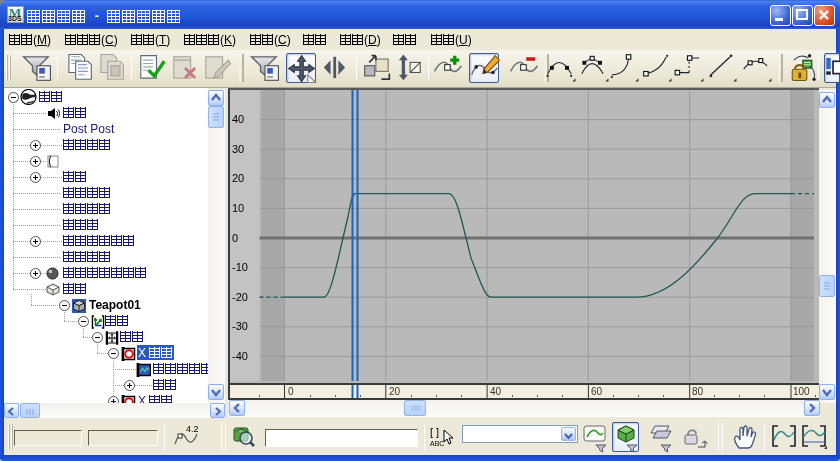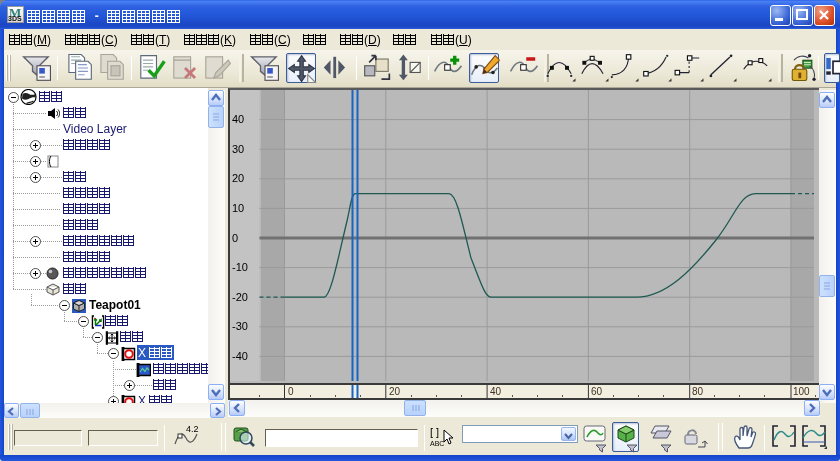--- a/index.html
+++ b/index.html
@@ -291,21 +291,21 @@
       </div>
       <div class="trow" style="left:0;top:17px;width:204px">
         <span style="position:absolute;left:42px;top:1px"><svg width="14" height="13" style="vertical-align:-2px">
             <polygon points="2,4 5,4 9,1 9,12 5,9 2,9" fill="#000"></polygon>
             <path d="M10.5 4 C12 5.5 12 7.5 10.5 9" stroke="#000" fill="none"></path>
             <path d="M12 2.5 C14.2 5 14.2 8 12 10.5" stroke="#000" fill="none"></path>
           </svg></span>
         <span style="position:absolute;left:59px"><span class="g"></span><span class="g"></span></span>
       </div>
       <div class="trow" style="left:0;top:33px;width:204px">
-        <span style="position:absolute;left:59px">Video Layer</span>
+        <span style="position:absolute;left:59px">Post Post</span>
       </div>
       <div class="trow" style="left:0;top:49px;width:204px">
         <div class="eb" style="left:26px;top:3px">
           <i></i>
           <b></b>
         </div>
         <span style="position:absolute;left:59px"><span class="g"></span><span class="g"></span><span class="g"></span><span class="g"></span></span>
       </div>
       <div class="trow" style="left:0;top:65px;width:204px">
         <div class="eb" style="left:26px;top:3px">

